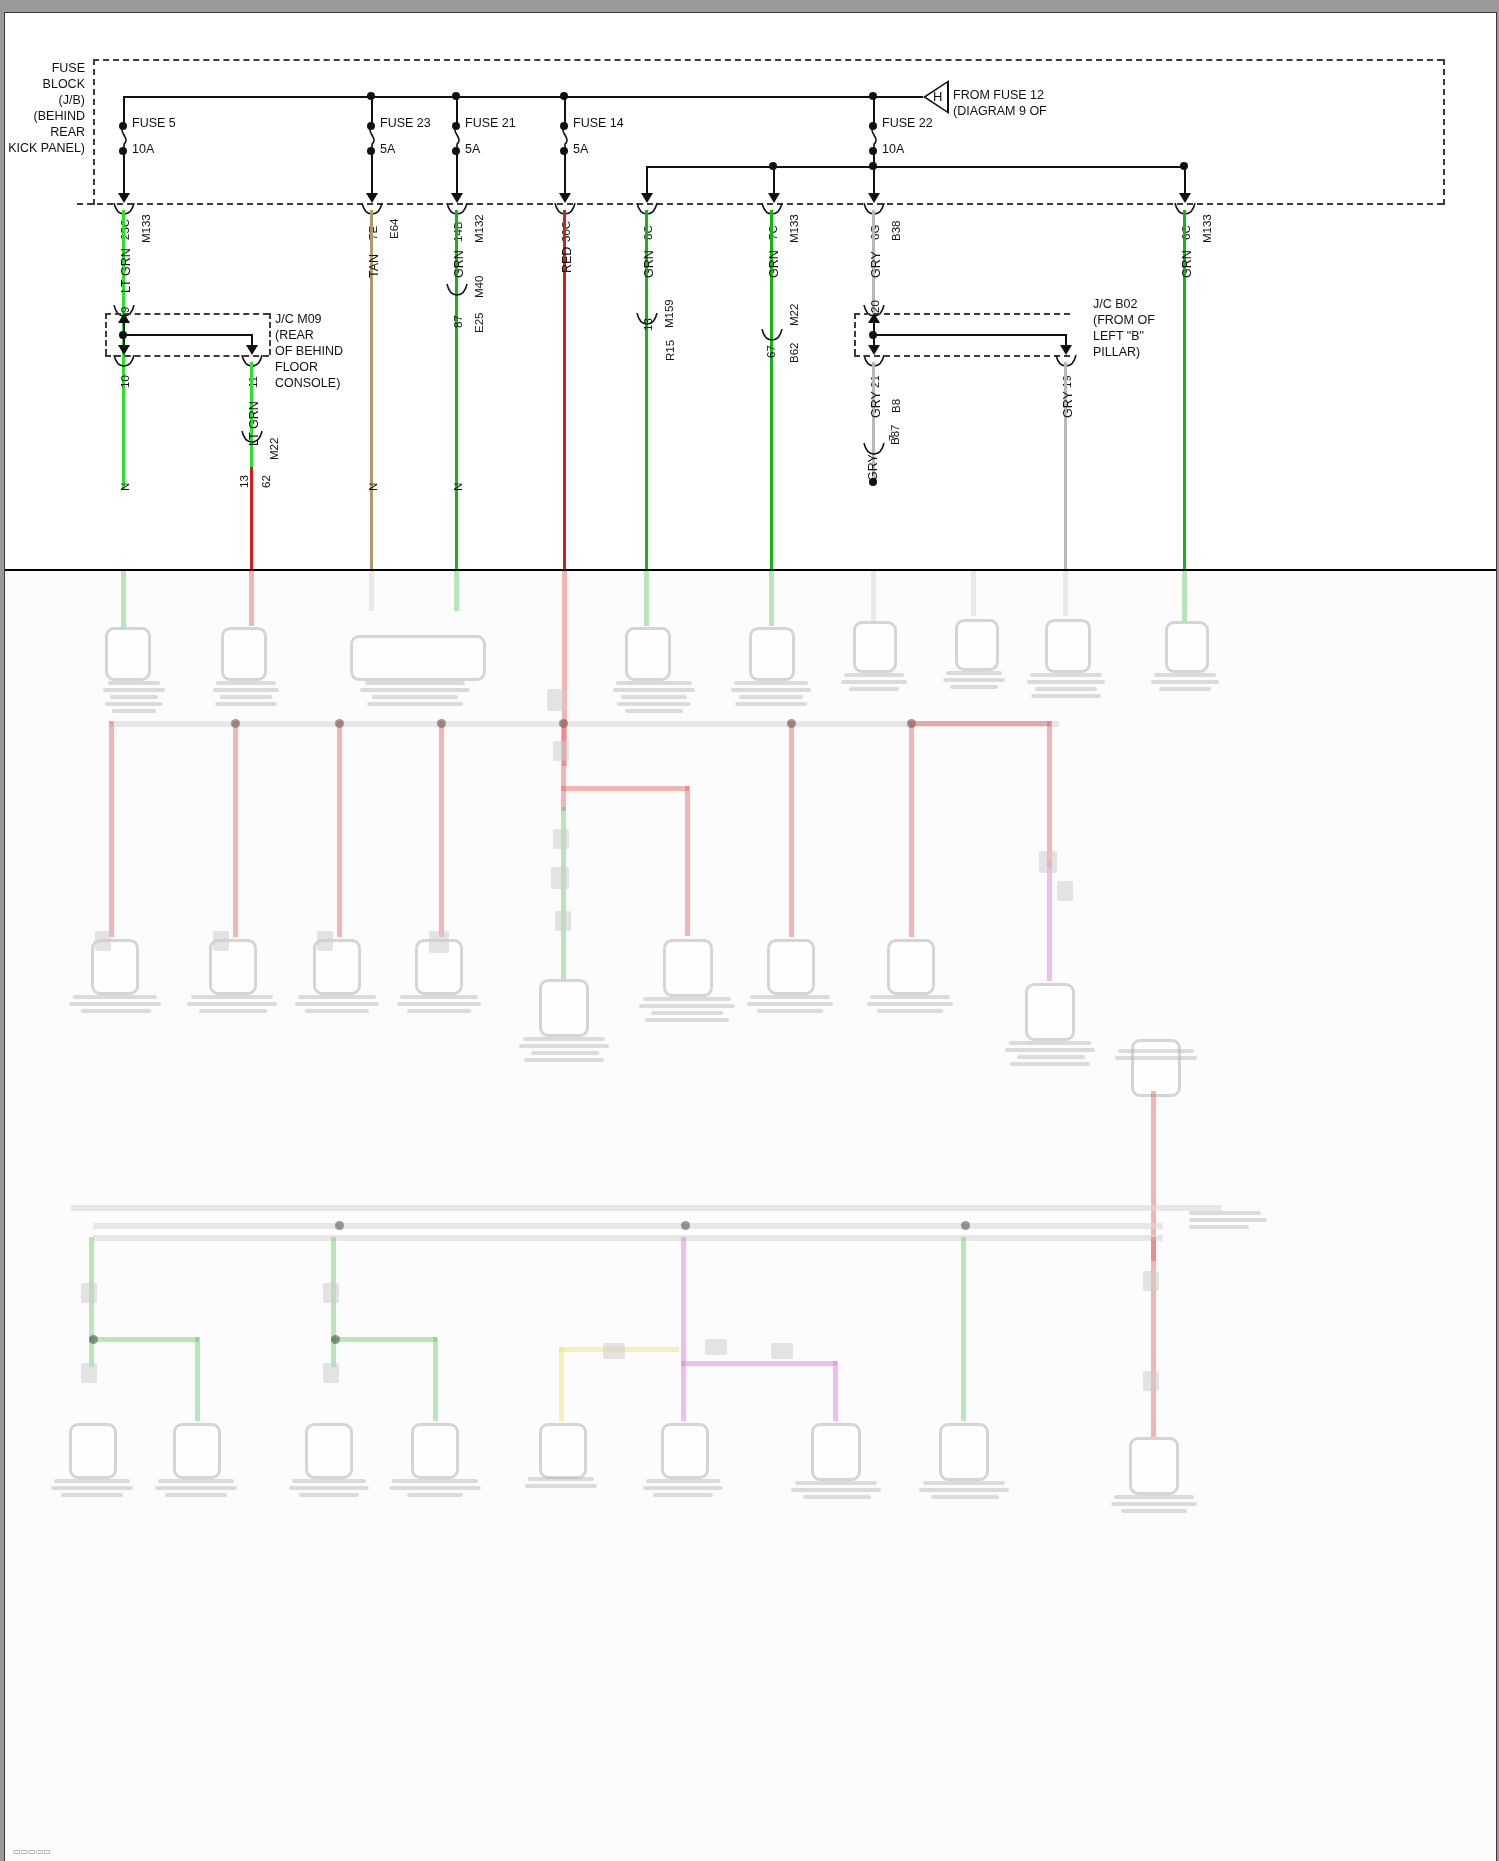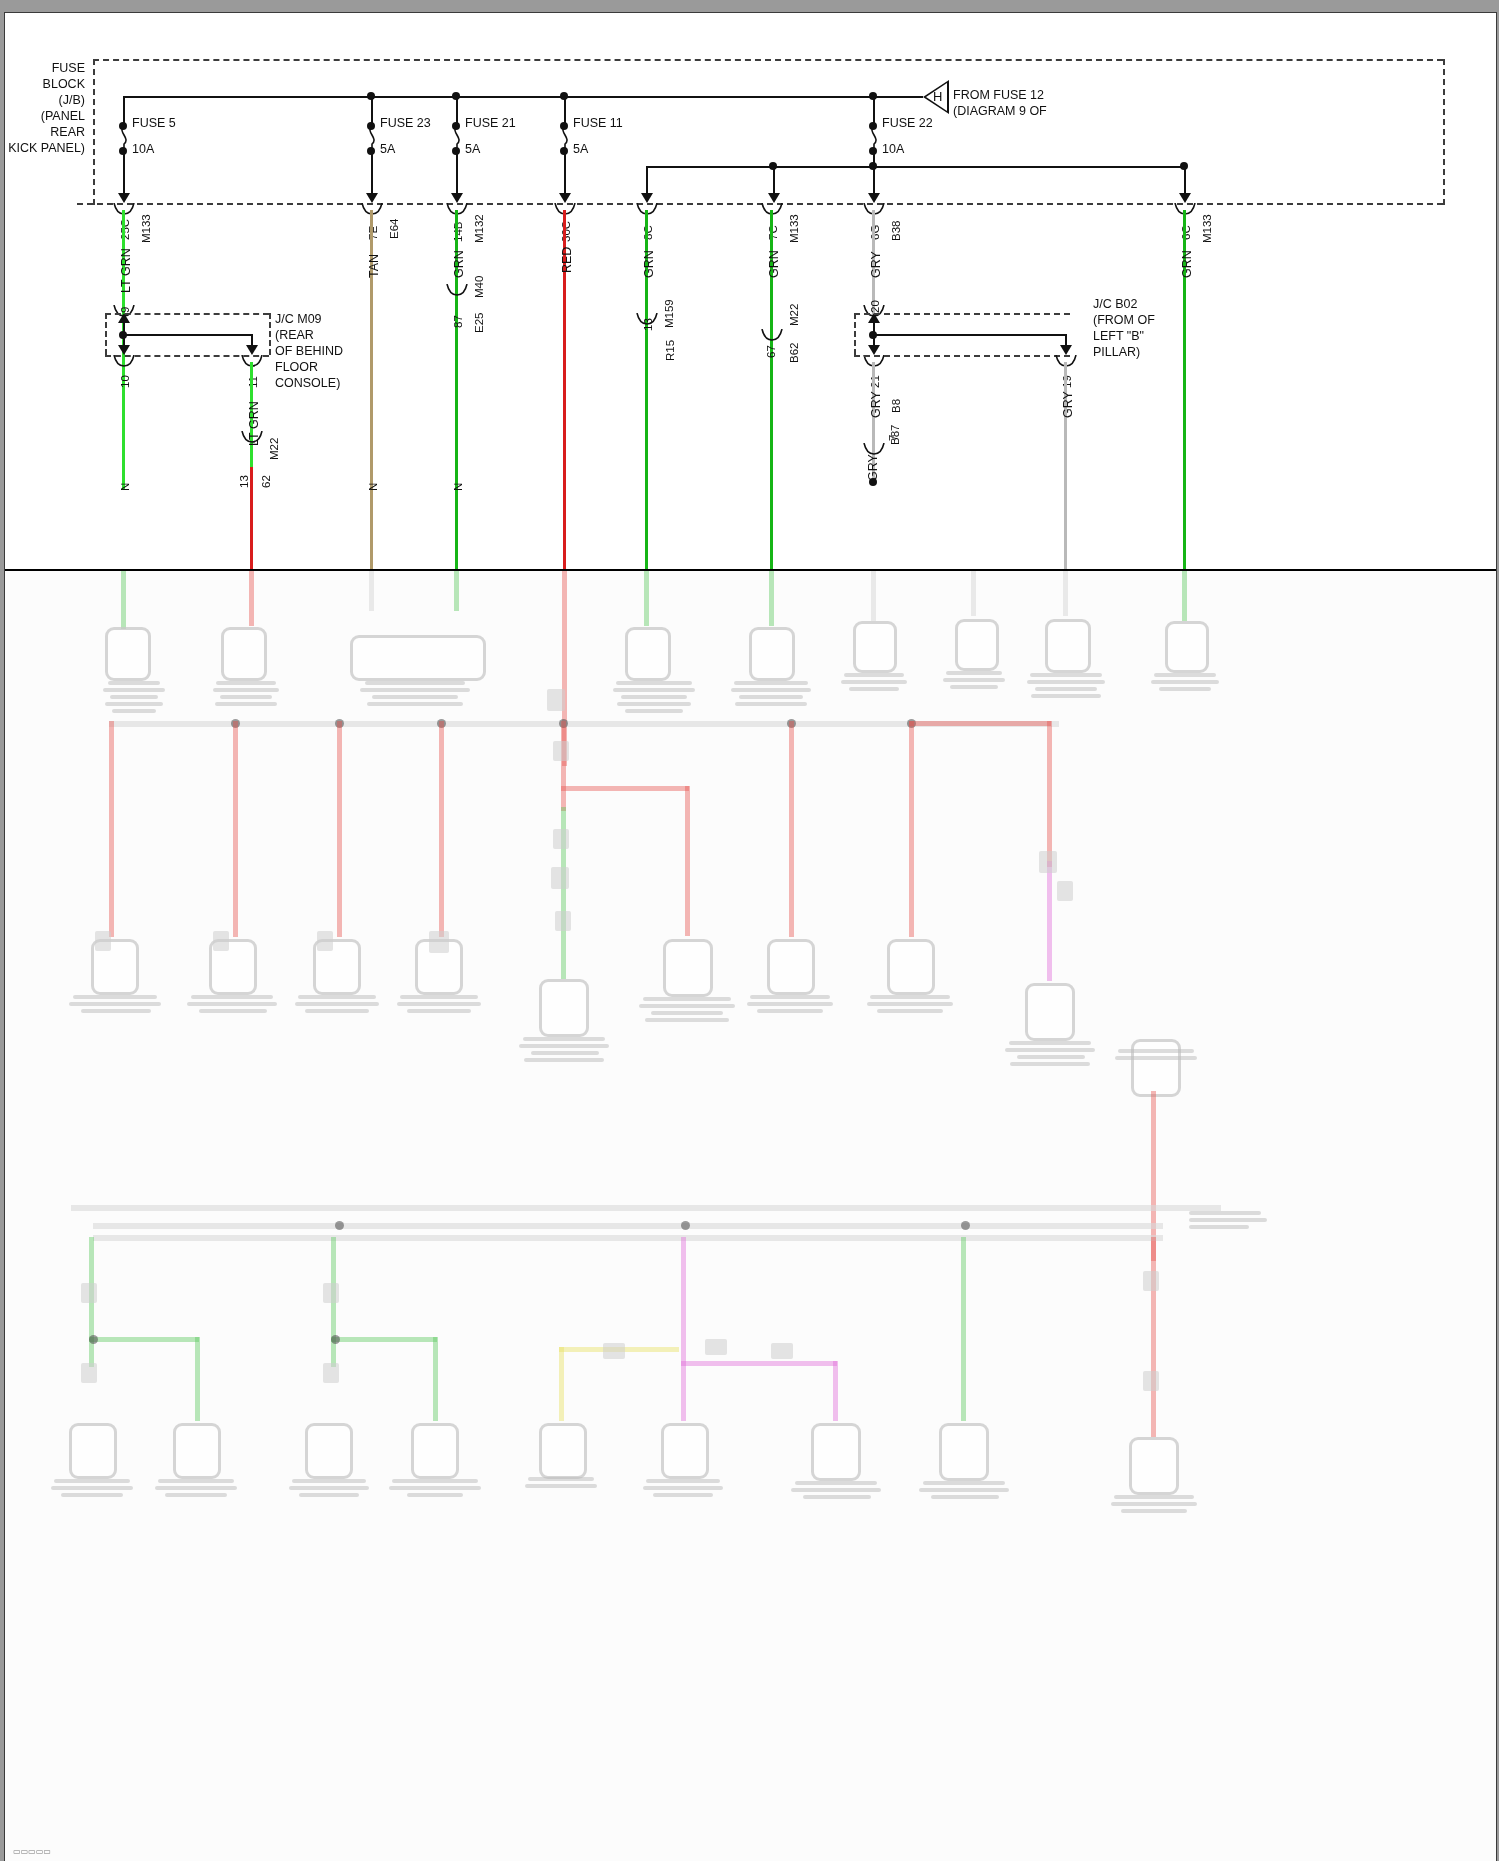--- a/index.html
+++ b/index.html
@@ -63,21 +63,21 @@
   <div id="top-panel">
 
     <div class="dashh" style="left:88px;top:46px;width:1350px;"></div>
     <div class="dashh" style="left:72px;top:190px;width:1366px;"></div>
     <div class="dashv" style="left:88px;top:46px;height:146px;"></div>
     <div class="dashv" style="left:1438px;top:46px;height:146px;"></div>
 
     <div class="lbl r" style="left:0px;top:48px;width:80px;">FUSE</div>
     <div class="lbl r" style="left:0px;top:64px;width:80px;">BLOCK</div>
     <div class="lbl r" style="left:0px;top:80px;width:80px;">(J/B)</div>
-    <div class="lbl r" style="left:0px;top:96px;width:80px;">(PANEL</div>
+    <div class="lbl r" style="left:0px;top:96px;width:80px;">(BEHIND</div>
     <div class="lbl r" style="left:0px;top:112px;width:80px;">REAR</div>
     <div class="lbl r" style="left:0px;top:128px;width:80px;">KICK PANEL)</div>
 
     <div class="hline" style="left:118px;top:83px;width:800px;"></div>
     <div class="vline" style="left:118px;top:83px;height:30px;"></div>
 
     <div class="hline" style="left:641px;top:153px;width:539px;"></div>
     <div class="vline" style="left:641px;top:153px;height:33px;"></div>
     <div class="vline" style="left:768px;top:153px;height:33px;"></div>
     <div class="vline" style="left:1179px;top:153px;height:33px;"></div>
@@ -123,21 +123,21 @@
 
     <div class="vline" style="left:559px;top:83px;height:30px;"></div>
     <div class="dot" style="left:555px;top:79px;"></div>
     <div class="dot" style="left:555px;top:109px;"></div>
     <svg class="fusecoil" style="left:552px;top:113px;" viewBox="0 0 16 30">
           <path d="M8 0 C 1 6, 15 12, 8 18 L8 30" fill="none" stroke="#111" stroke-width="1.6"></path>
         </svg>
     <div class="dot" style="left:555px;top:134px;"></div>
     <div class="vline" style="left:559px;top:138px;height:44px;"></div>
     <div class="arrow" style="left:554px;top:180px;"></div>
-    <div class="lbl" style="left:568px;top:103px;">FUSE 11</div>
+    <div class="lbl" style="left:568px;top:103px;">FUSE 14</div>
     <div class="lbl" style="left:568px;top:129px;">5A</div>
 
     <div class="dot" style="left:864px;top:79px;"></div>
     <div class="vline" style="left:868px;top:83px;height:30px;"></div>
     <div class="dot" style="left:864px;top:109px;"></div>
     <svg class="fusecoil" style="left:861px;top:113px;" viewBox="0 0 16 30">
           <path d="M8 0 C 1 6, 15 12, 8 18 L8 30" fill="none" stroke="#111" stroke-width="1.6"></path>
         </svg>
     <div class="dot" style="left:864px;top:134px;"></div>
     <div class="vline" style="left:868px;top:138px;height:44px;"></div>

